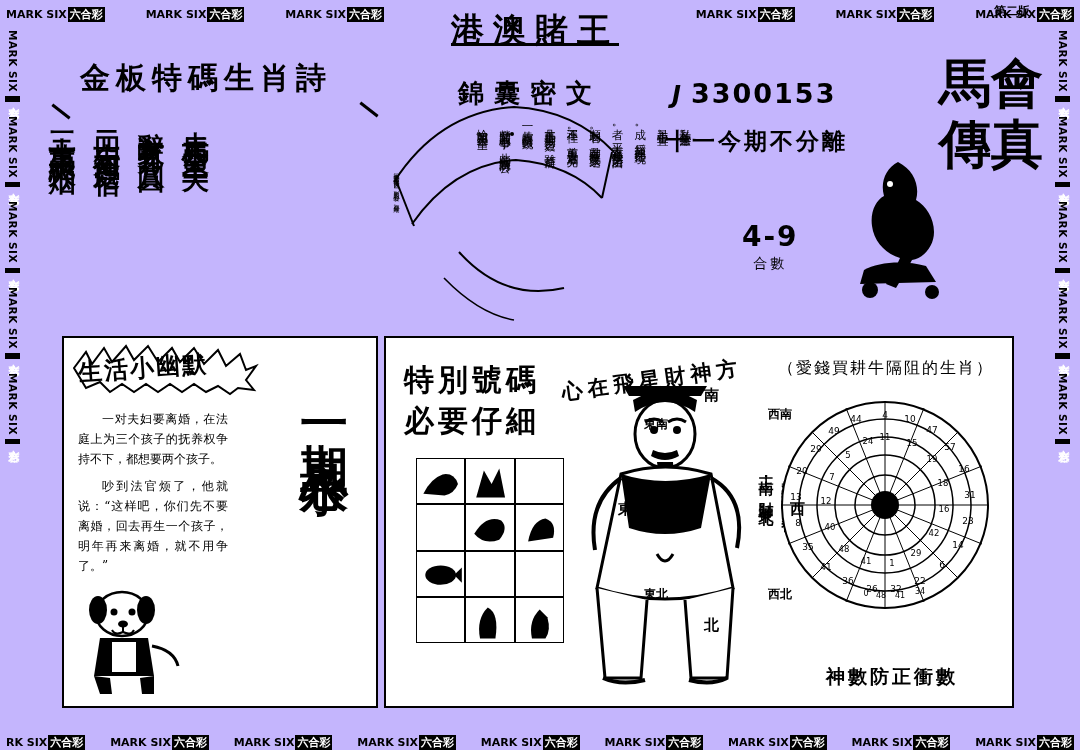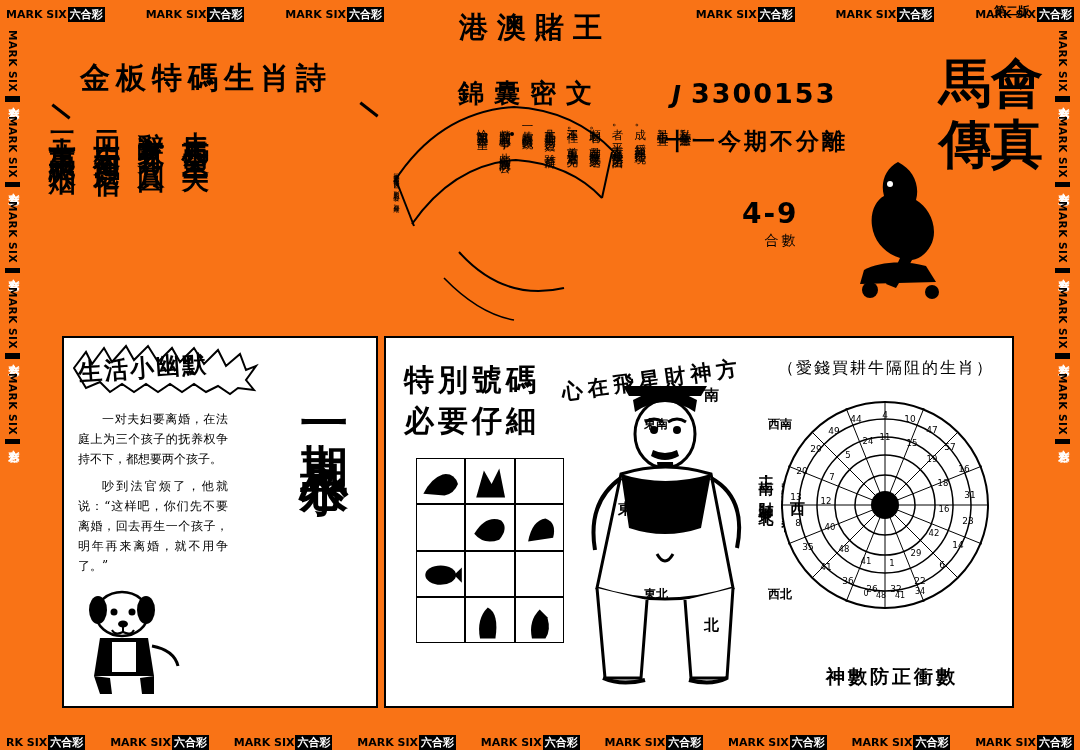--- a/index.html
+++ b/index.html
@@ -5,21 +5,21 @@
   * { box-sizing: border-box; }
   html, body {
     margin: 0; padding: 0;
     background: #ffffff;
     font-family: "DejaVu Sans", "Liberation Sans", sans-serif;
   }
   #page {
     position: relative;
     width: 1080px;
     height: 750px;
-    background: #f97316;
+    background: #c4b5fd;
     overflow: hidden;
     color: #000;
   }
 
   
   .strip {
     position: absolute;
     font-weight: bold;
     font-size: 11px;
     letter-spacing: 0px;
@@ -70,22 +70,23 @@
 
   
   .masthead {
     position: absolute;
     left: 400px; top: 8px; width: 270px; height: 46px;
     text-align: center;
   }
   .masthead .title {
     font-family: "DejaVu Serif", "Liberation Serif", serif;
     font-weight: bold;
-    font-size: 29px;
+    font-size: 33px;
     letter-spacing: 9px;
+    text-decoration: underline;
   }
   .edition {
     position: absolute;
     right: 34px; top: 4px;
     text-align: left;
     font-size: 12px;
     font-weight: bold;
     line-height: 1.25;
     width: 52px;
   }
@@ -183,22 +184,22 @@
     position: absolute;
     left: 666px; top: 126px;
     font-family: "DejaVu Serif", "Liberation Serif", serif;
     font-weight: bold;
     font-size: 23px;
     letter-spacing: 3px;
     white-space: nowrap;
   }
   .combo {
     position: absolute;
-    left: 742px; top: 197px;
-    text-align: right;
+    left: 742px; top: 220px;
+    text-align: center;
   }
   .combo .nums {
     font-family: "DejaVu Sans", sans-serif;
     font-weight: bold;
     font-size: 28px;
     letter-spacing: 2px;
   }
   .combo .cap {
     font-size: 14px;
     letter-spacing: 3px;
@@ -659,20 +660,20 @@
         </g>
       </svg>
     </div>
 
     <div class="dir dir-n">南</div>
     <div class="dir dir-s">北</div>
     <div class="dir dir-e">東</div>
     <div class="dir dir-w">西</div>
 
     <div class="corner" style="left:258px; top:78px;">東南</div>
-    <div class="corner" style="left:382px; top:78px;">西南</div>
+    <div class="corner" style="left:382px; top:68px;">西南</div>
     <div class="corner" style="left:258px; top:248px;">東北</div>
     <div class="corner" style="left:382px; top:248px;">西北</div>
 
     <div class="bottom-note">神數防正衝數</div>
   </div>
 
 </div>
 
 </body></html>

